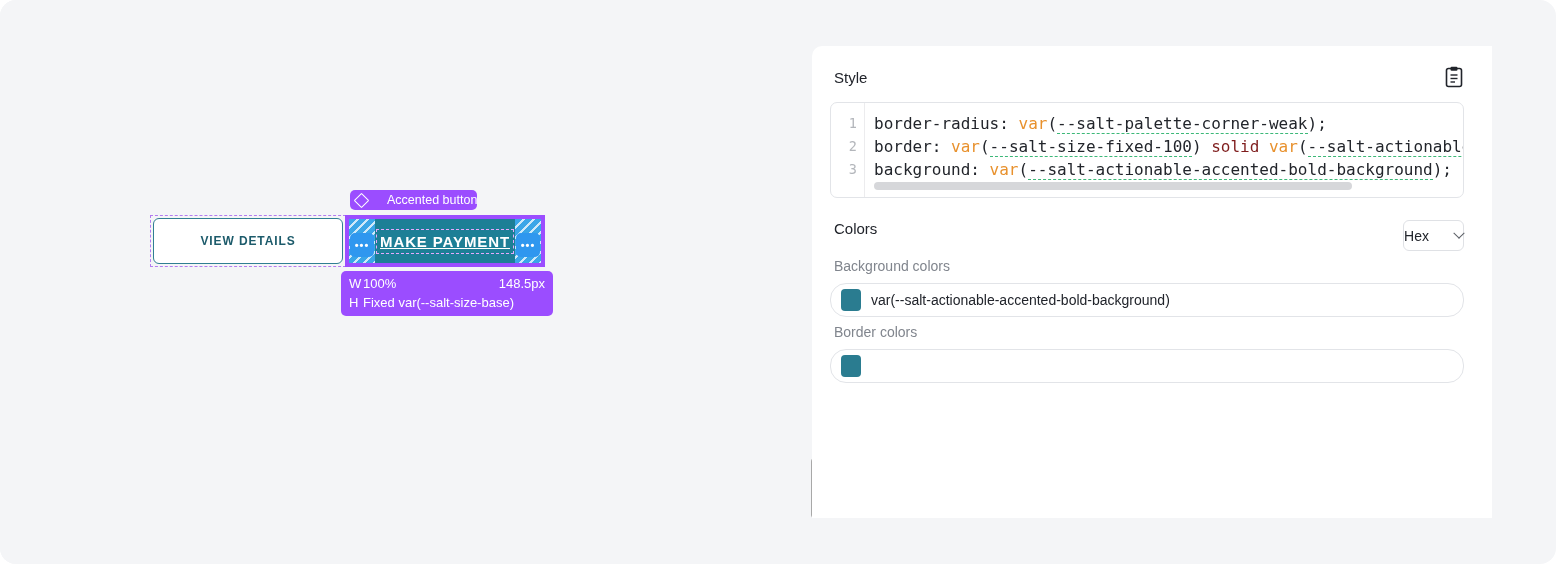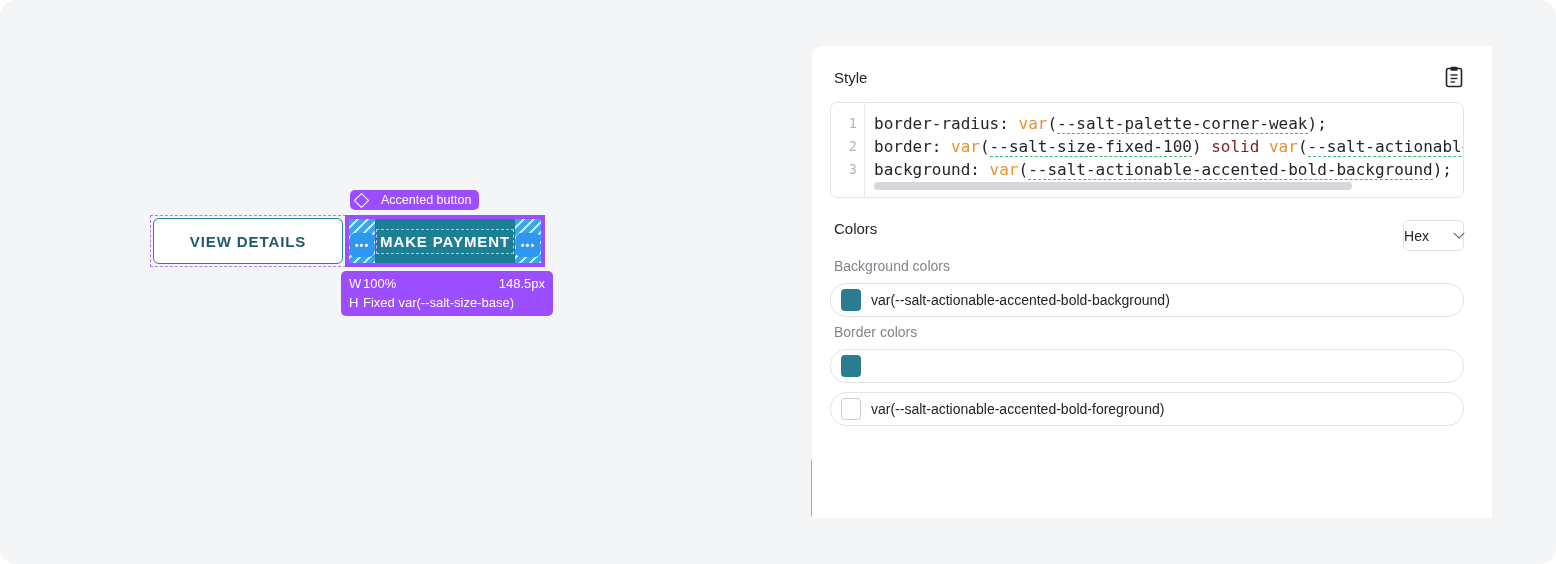--- a/index.html
+++ b/index.html
@@ -34,21 +34,21 @@
   .vd-btn {
     position: absolute; left: 2px; top: 2px;
     width: 190px; height: 46px;
     border: 1.5px solid #2f7f92;
     border-radius: 6px;
     background: #ffffff;
     display: flex; align-items: center; justify-content: center;
   }
   .vd-label {
     color: #1d5b6b;
-    font-size: 15px; font-weight: 700;
+    font-size: 12px; font-weight: 700;
     letter-spacing: 0.9px;
   }
 
   
   .mp-frame {
     position: absolute; left: 345px; top: 215px;
     width: 200px; height: 52px;
     background: #9b4dff;
     padding: 4px;
   }
@@ -69,42 +69,43 @@
     background: #1d7f96;
     display: flex; align-items: center; justify-content: center;
   }
   .mp-label {
     color: #ffffff;
     font-size: 15px; font-weight: 700;
     letter-spacing: 0.9px;
     outline: 1px dashed #e7a8ff;
     outline-offset: 3px;
     white-space: nowrap;
+    text-decoration: underline;
   }
   
   .pad-chip {
     position: absolute; top: 18px;
     width: 24px; height: 24px;
     background: #2f97ef;
     border-radius: 5px;
     display: flex; align-items: center; justify-content: center;
     color: #ffffff; font-size: 11px; font-weight: 700;
     line-height: 6px; letter-spacing: 1px;
   }
   .pad-chip.left  { left: 5px; }
   .pad-chip.right { right: 5px; }
 
   
   .name-tag {
     position: absolute; left: 350px; top: 190px;
     height: 20px;
     background: #9b4dff;
     border-radius: 5px;
-    display: flex; align-items: center; gap: 14px;
-    padding: 0 8px 0 6px;
+    display: flex; align-items: center; gap: 20px;
+    padding: 0 0 0 6px;
     color: #ffffff; font-size: 12.5px;
     white-space: nowrap;
   }
   .diamond-ic {
     width: 11px; height: 11px;
     border: 1.6px solid #ffffff;
     transform: rotate(45deg);
     border-radius: 1px;
     flex: none;
   }
@@ -323,19 +324,15 @@
     <div class="color-row">
       <span class="swatch teal"></span>
       <span class="color-text">var(--salt-actionable-accented-bold-background)</span>
     </div>
 
     <div class="group-label">Border colors</div>
     <div class="color-row">
       <span class="swatch teal"></span>
     </div>
 
-    <div class="color-row">
-      <span class="swatch empty"></span>
-      <span class="color-text">var(--salt-actionable-accented-bold-foreground)</span>
-    </div>
 
   </div>
 </div>
 
 </body></html>

